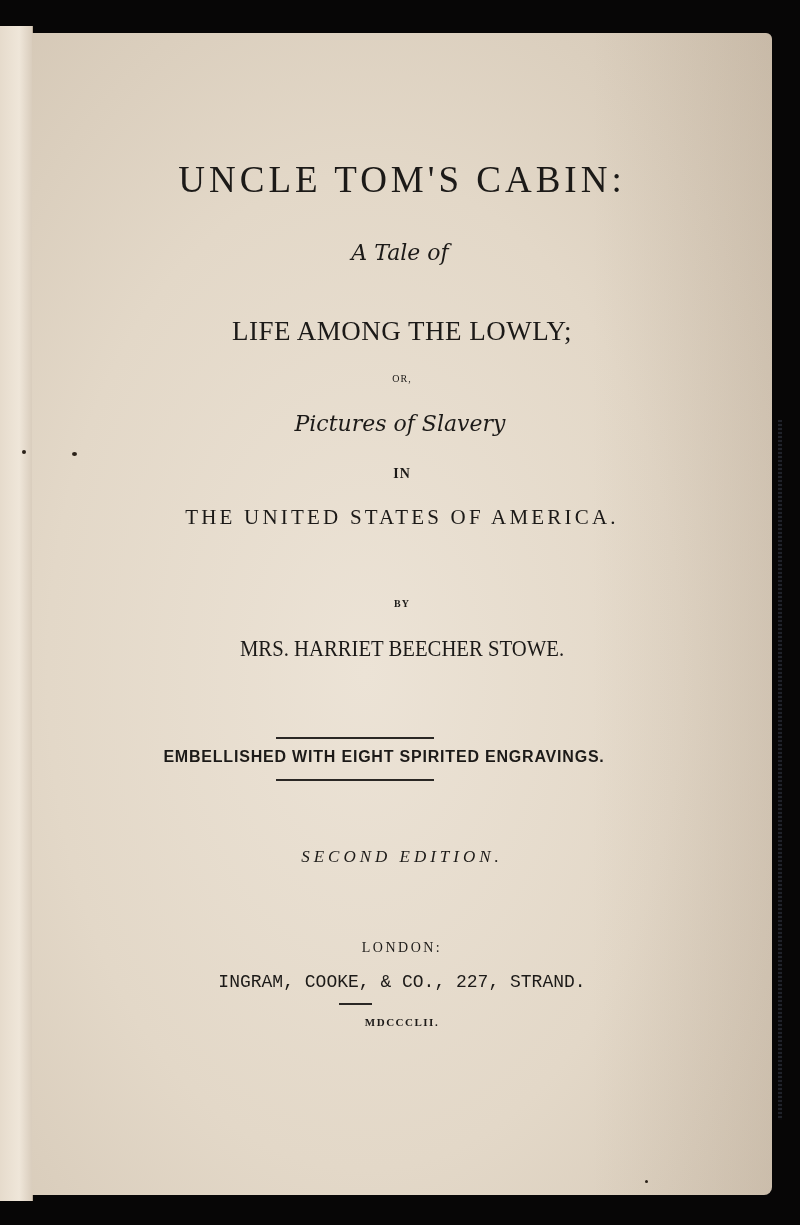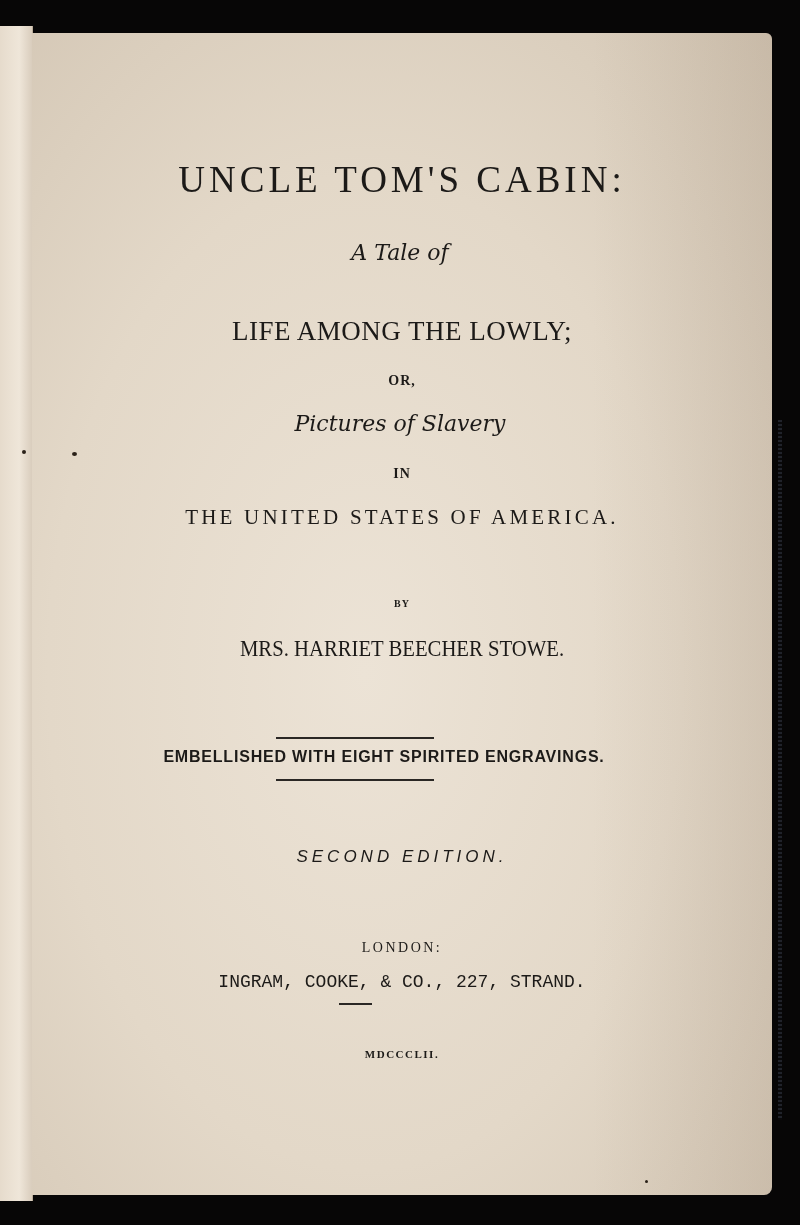--- a/index.html
+++ b/index.html
@@ -34,35 +34,35 @@
     opacity: 0.7;
   }
   .line {
     position: absolute; left: 32px; width: 740px; text-align: center;
     color: #1c1a18; white-space: nowrap;
   }
   .title { top: 158px; font-size: 37px; letter-spacing: 4px; font-family: "Liberation Serif", serif; }
   .gothic { font-family: "DejaVu Serif", serif; font-weight: normal; font-style: italic; }
   .tale { top: 240px; font-size: 22px; left: 30px; }
   .life { top: 316px; font-size: 27px; letter-spacing: 0.5px; font-family: "Liberation Serif", serif; }
-  .or { top: 373px; font-size: 14px; letter-spacing: 1px; font-family: "Liberation Serif", serif; font-weight: bold; }
+  .or { top: 373px; font-size: 10px; letter-spacing: 1px; font-family: "Liberation Serif", serif; font-weight: normal; }
   .pictures { top: 411px; font-size: 22px; left: 30px; }
   .in { top: 466px; font-size: 14px; letter-spacing: 1px; font-family: "Liberation Serif", serif; font-weight: bold; }
   .usa { top: 505px; font-size: 21px; letter-spacing: 3.2px; font-family: "Liberation Serif", serif; }
   .by { top: 598px; font-size: 10px; letter-spacing: 1px; font-family: "Liberation Serif", serif; font-weight: bold; }
   .author { top: 636px; font-size: 23px; font-family: "Liberation Serif", serif; transform: scaleX(0.9); }
   .rule { position: absolute; height: 2px; background: #2a2724; }
   .rule-top { left: 276px; top: 737px; width: 158px; }
   .rule-bottom { left: 276px; top: 779px; width: 158px; }
   .embellished { top: 748px; font-size: 16px; letter-spacing: 0.8px; font-family: "Liberation Sans", sans-serif; font-weight: bold; left: 14px; }
-  .edition { top: 847px; font-size: 17px; letter-spacing: 4px; font-style: italic; font-family: Liberation Sans, sans-serif; text-align: center; }
+  .edition { top: 847px; font-size: 17px; letter-spacing: 4px; font-style: italic; font-family: Liberation Serif, serif; text-align: center; }
   .london { top: 940px; font-size: 14px; letter-spacing: 2.5px; font-family: "Liberation Serif", serif; }
   .publisher { top: 972px; font-size: 18px; font-family: Liberation Mono, monospace; }
   .rule-small { left: 339px; top: 1003px; width: 33px; height: 1.5px; }
-  .year { top: 1016px; font-size: 11px; letter-spacing: 1.5px; font-family: "Liberation Serif", serif; font-weight: bold; margin-top: 32px; }
+  .year { top: 1016px; font-size: 11px; letter-spacing: 1.5px; font-family: "Liberation Serif", serif; font-weight: bold; }
   .speck { position: absolute; border-radius: 50%; background: #2a2018; }
 </style>
 </head>
 <body>
 
 <div class="left-leaf"></div>
 <div class="left-leaf-shadow"></div>
 <div class="page"></div>
 <div class="spine-thread"></div>
 

